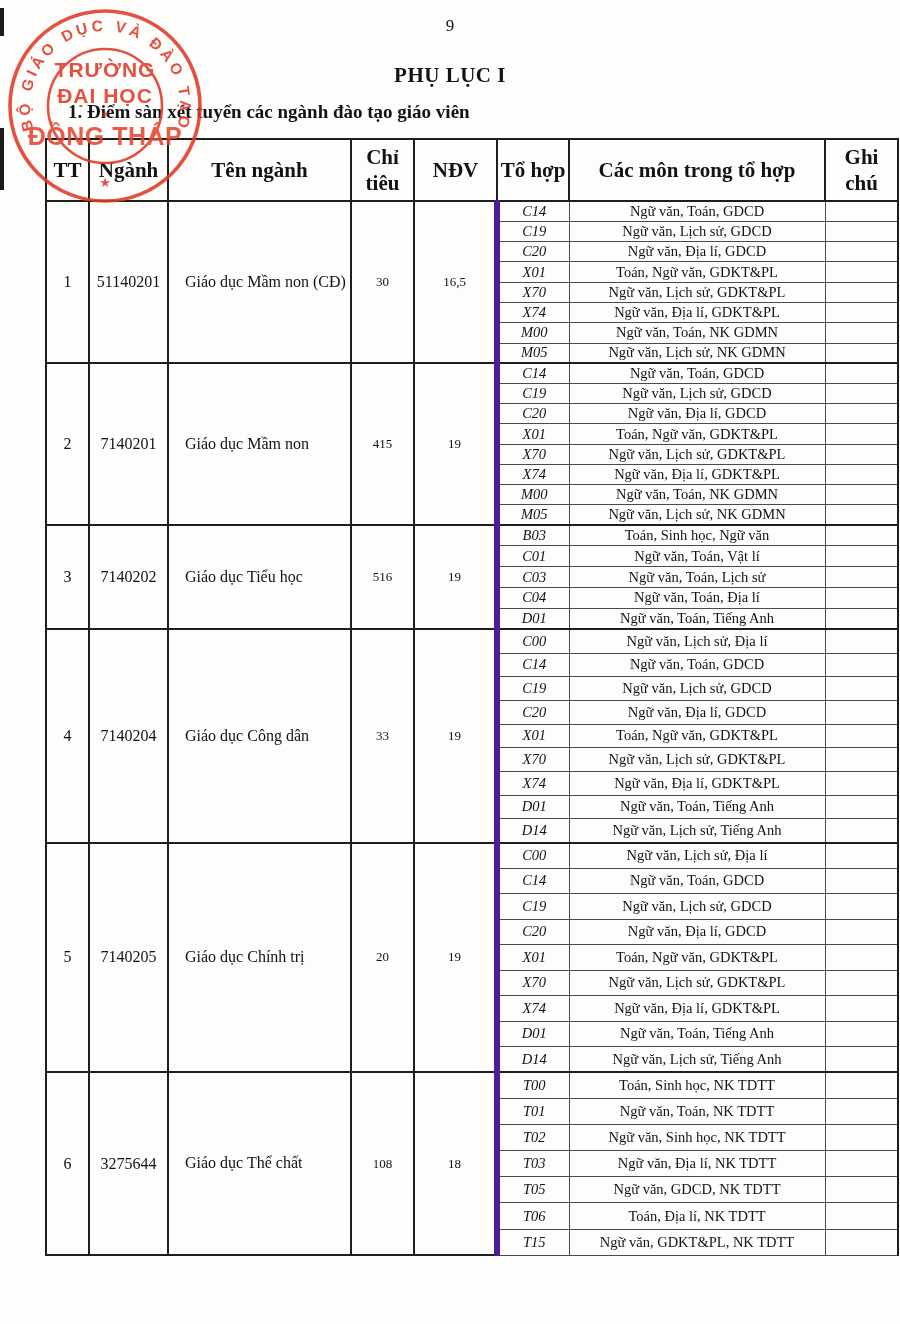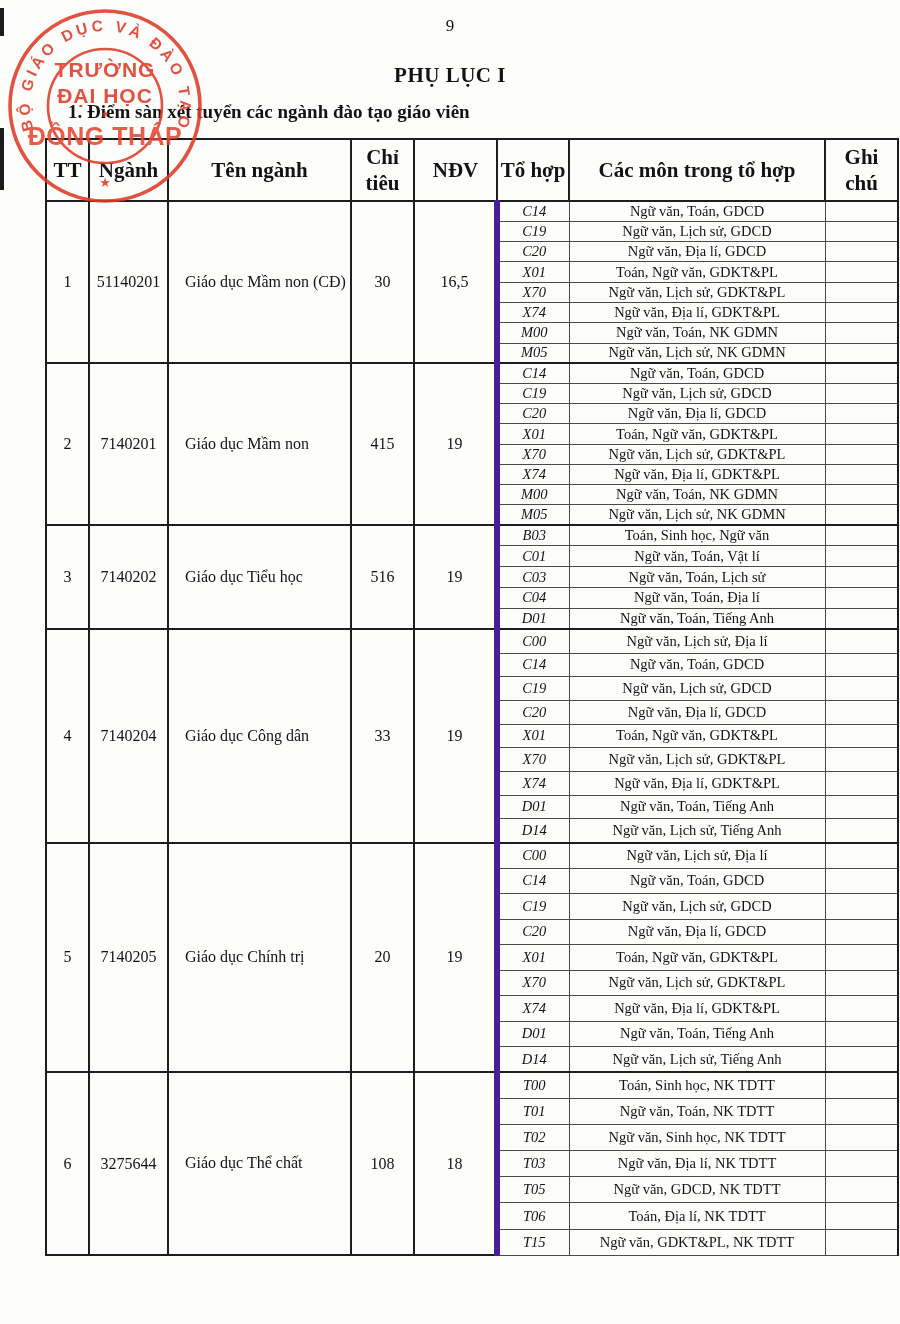--- a/index.html
+++ b/index.html
@@ -63,21 +63,21 @@
     font-size: 16px;
   }
   .doc-table tr.group-start td { border-top: 2px solid #1e1e1e; }
   .doc-table td.cell-note { border-right: 2px solid #1e1e1e; }
   .doc-table td.cell-combo { border-left: 6px solid #4c1d95; font-style: italic; }
   .doc-table td.cell-name {
     text-align: left;
     padding-left: 16px;
     line-height: 1.3;
   }
-  .doc-table td.cell-quota, .doc-table td.cell-ndv { font-size: 16px; margin-left: 24px; }
+  .doc-table td.cell-quota, .doc-table td.cell-ndv { font-size: 13px; margin-left: 24px; }
   .stamp {
     position: absolute;
     left: 0; top: 4px;
     width: 212px; height: 204px;
     pointer-events: none;
     opacity: .88;
   }
   .edge-mark {
     position: absolute;
     left: 0;

